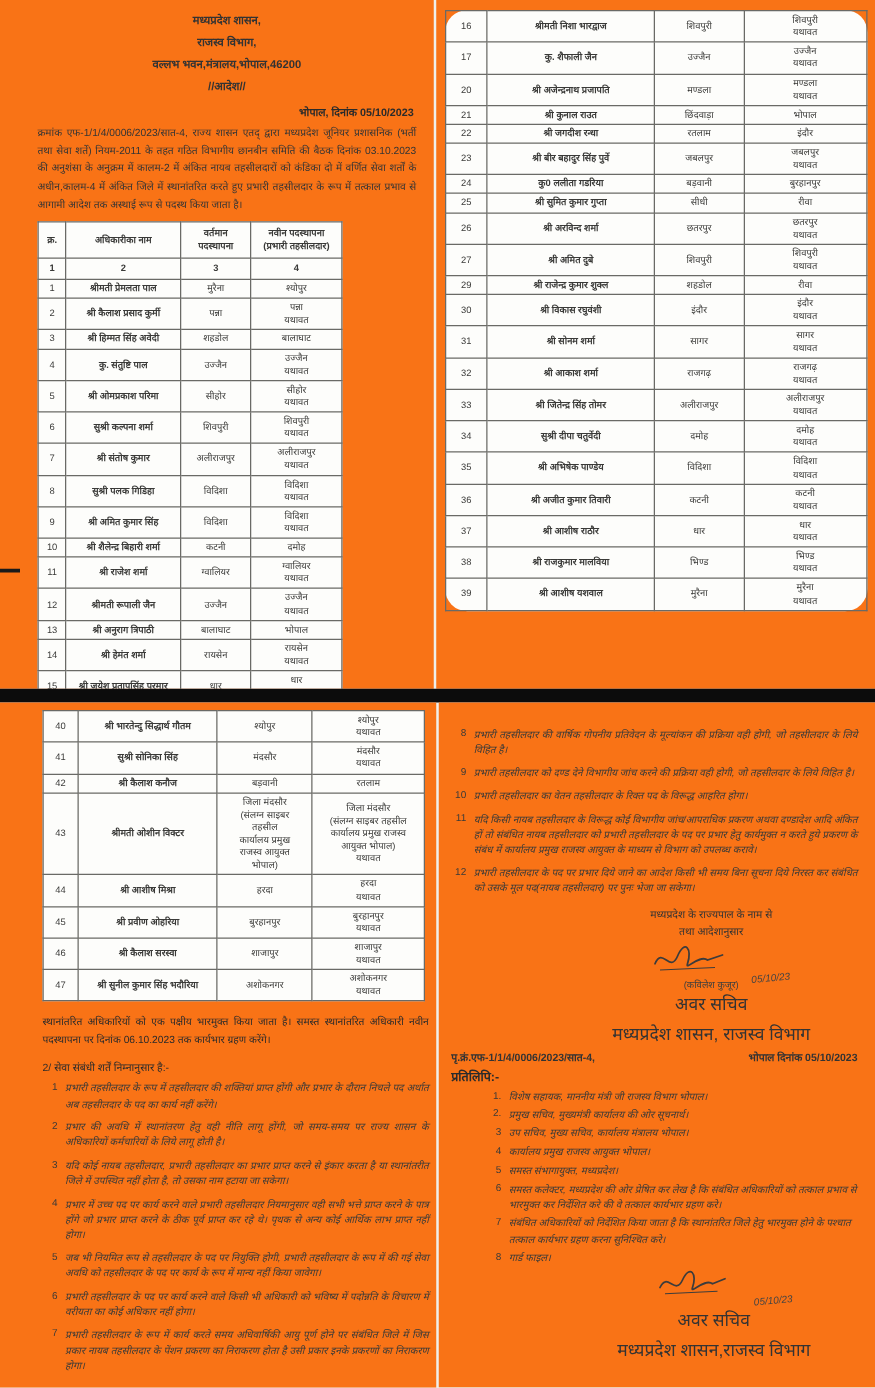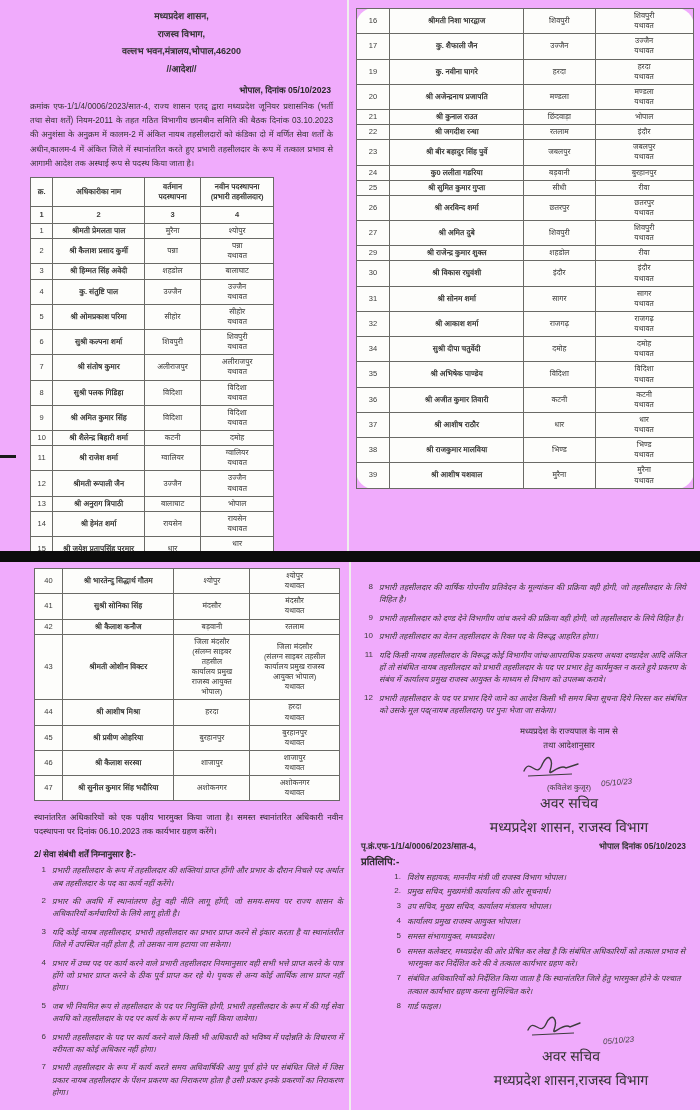--- a/index.html
+++ b/index.html
@@ -1,18 +1,18 @@
 <!DOCTYPE html>
 <html><head>
 <meta charset="utf-8">
 <style>
   * { margin:0; padding:0; box-sizing:border-box; }
   body { background:#dddddad9; font-family:"Liberation Sans", sans-serif; }
   .canvas { position:relative; width:700px; height:1110px; background:#efefec; overflow:hidden; color:#2b2b2b; }
-  .page { position:absolute; background:#f0abfc; overflow:hidden; }
+  .page { position:absolute; background:#f97316; overflow:hidden; }
   .page-tl { left:0; top:0; width:347px; height:551px; padding:8px 14px 4px 30px; }
   .page-tr { left:349px; top:0; width:351px; height:551px; padding:6px 6px 0 6px; }
   .page-bl { left:0; top:562px; width:349px; height:660px; padding:0 6px 4px 34px; }
   .page-br { left:351px; top:562px; width:349px; height:548px; padding:20px 14px 4px 10px; }
   .band { position:absolute; left:0; top:551px; width:700px; height:11px; background:#0c0c0c; }
   .edge-dash { position:absolute; left:0; top:455px; width:16px; height:3px; background:#1a1a1a; }
   .edge-smudge { position:absolute; left:36px; top:1100px; width:60px; height:4px; background:#b9b9b4; }
 
   .doc-header { text-align:center; font-size:9px; line-height:1.95; font-weight:600; color:#333; }
   .date-line { text-align:right; font-size:8.6px; font-weight:600; margin:6px 2px 4px 0; }
@@ -26,21 +26,21 @@
   .roster .colnum td { font-weight:700; padding:3px; }
 
   .t1 { width:244px;padding-left:16px; }
   .t1 .c-no{width:26px;} .t1 .c-name{width:118px;} .t1 .c-cur{width:66px;} .t1 .c-new{width:90px;}
   .t2 { width:338px; margin:2px auto 0 auto;border-radius:18px; }
   .t2 .c-no{width:34px;} .t2 .c-name{width:134px;} .t2 .c-cur{width:72px;} .t2 .c-new{width:98px;}
   .t3 { width:306px; }
   .t3 .c-no{width:28px;} .t3 .c-name{width:112px;} .t3 .c-cur{width:76px;} .t3 .c-new{width:90px;}
 
   .after-table { font-size:8.2px; line-height:1.7; text-align:justify; margin-top:10px; }
-  .terms-title { font-size:8.4px; font-weight:700; margin:9px 0 6px 0; }
+  .terms-title { font-size:8.4px; font-weight:400; margin:9px 0 6px 0; }
   .terms { }
   .term { display:flex; gap:6px; margin-bottom:6px; }
   .term-n { min-width:12px; text-align:right; font-size:8px; color:#3a3a38; }
   .term-t { flex:1; font-size:8px; line-height:1.55; text-align:justify; color:#3a3a38;font-style:italic; }
 
   .signoff { width:210px; margin:4px 12px 0 auto; text-align:center; font-size:8.4px; line-height:1.75; color:#333; }
   .sig-block { width:210px; margin:2px 12px 0 auto; text-align:center; }
   .sig-scrawl { position:relative; height:30px; }
   .sig-date { font-size:8px; font-style:italic; color:#444; transform:rotate(-5deg); display:inline-block; }
   .sig-name { font-size:7.6px; color:#3f3f3d; margin-top:-3px; }
@@ -201,27 +201,20 @@
 यथावत</td>
           </tr>
           <tr>
             <td class="c-no">17</td>
             <td class="c-name">कु. शैफाली जैन</td>
             <td class="c-cur">उज्जैन</td>
             <td class="c-new">उज्जैन
 यथावत</td>
           </tr>
           <tr>
-            <td class="c-no">19</td>
-            <td class="c-name">कु. नवीना घागरे</td>
-            <td class="c-cur">हरदा</td>
-            <td class="c-new">हरदा
-यथावत</td>
-          </tr>
-          <tr>
             <td class="c-no">20</td>
             <td class="c-name">श्री अजेन्द्रनाथ प्रजापति</td>
             <td class="c-cur">मण्डला</td>
             <td class="c-new">मण्डला
 यथावत</td>
           </tr>
           <tr>
             <td class="c-no">21</td>
             <td class="c-name">श्री कुनाल राउत</td>
             <td class="c-cur">छिंदवाड़ा</td>
@@ -284,20 +277,27 @@
             <td class="c-name">श्री सोनम शर्मा</td>
             <td class="c-cur">सागर</td>
             <td class="c-new">सागर
 यथावत</td>
           </tr>
           <tr>
             <td class="c-no">32</td>
             <td class="c-name">श्री आकाश शर्मा</td>
             <td class="c-cur">राजगढ़</td>
             <td class="c-new">राजगढ़
+यथावत</td>
+          </tr>
+          <tr>
+            <td class="c-no">33</td>
+            <td class="c-name">श्री जितेन्द्र सिंह तोमर</td>
+            <td class="c-cur">अलीराजपुर</td>
+            <td class="c-new">अलीराजपुर
 यथावत</td>
           </tr>
           <tr>
             <td class="c-no">34</td>
             <td class="c-name">सुश्री दीपा चतुर्वेदी</td>
             <td class="c-cur">दमोह</td>
             <td class="c-new">दमोह
 यथावत</td>
           </tr>
           <tr>

